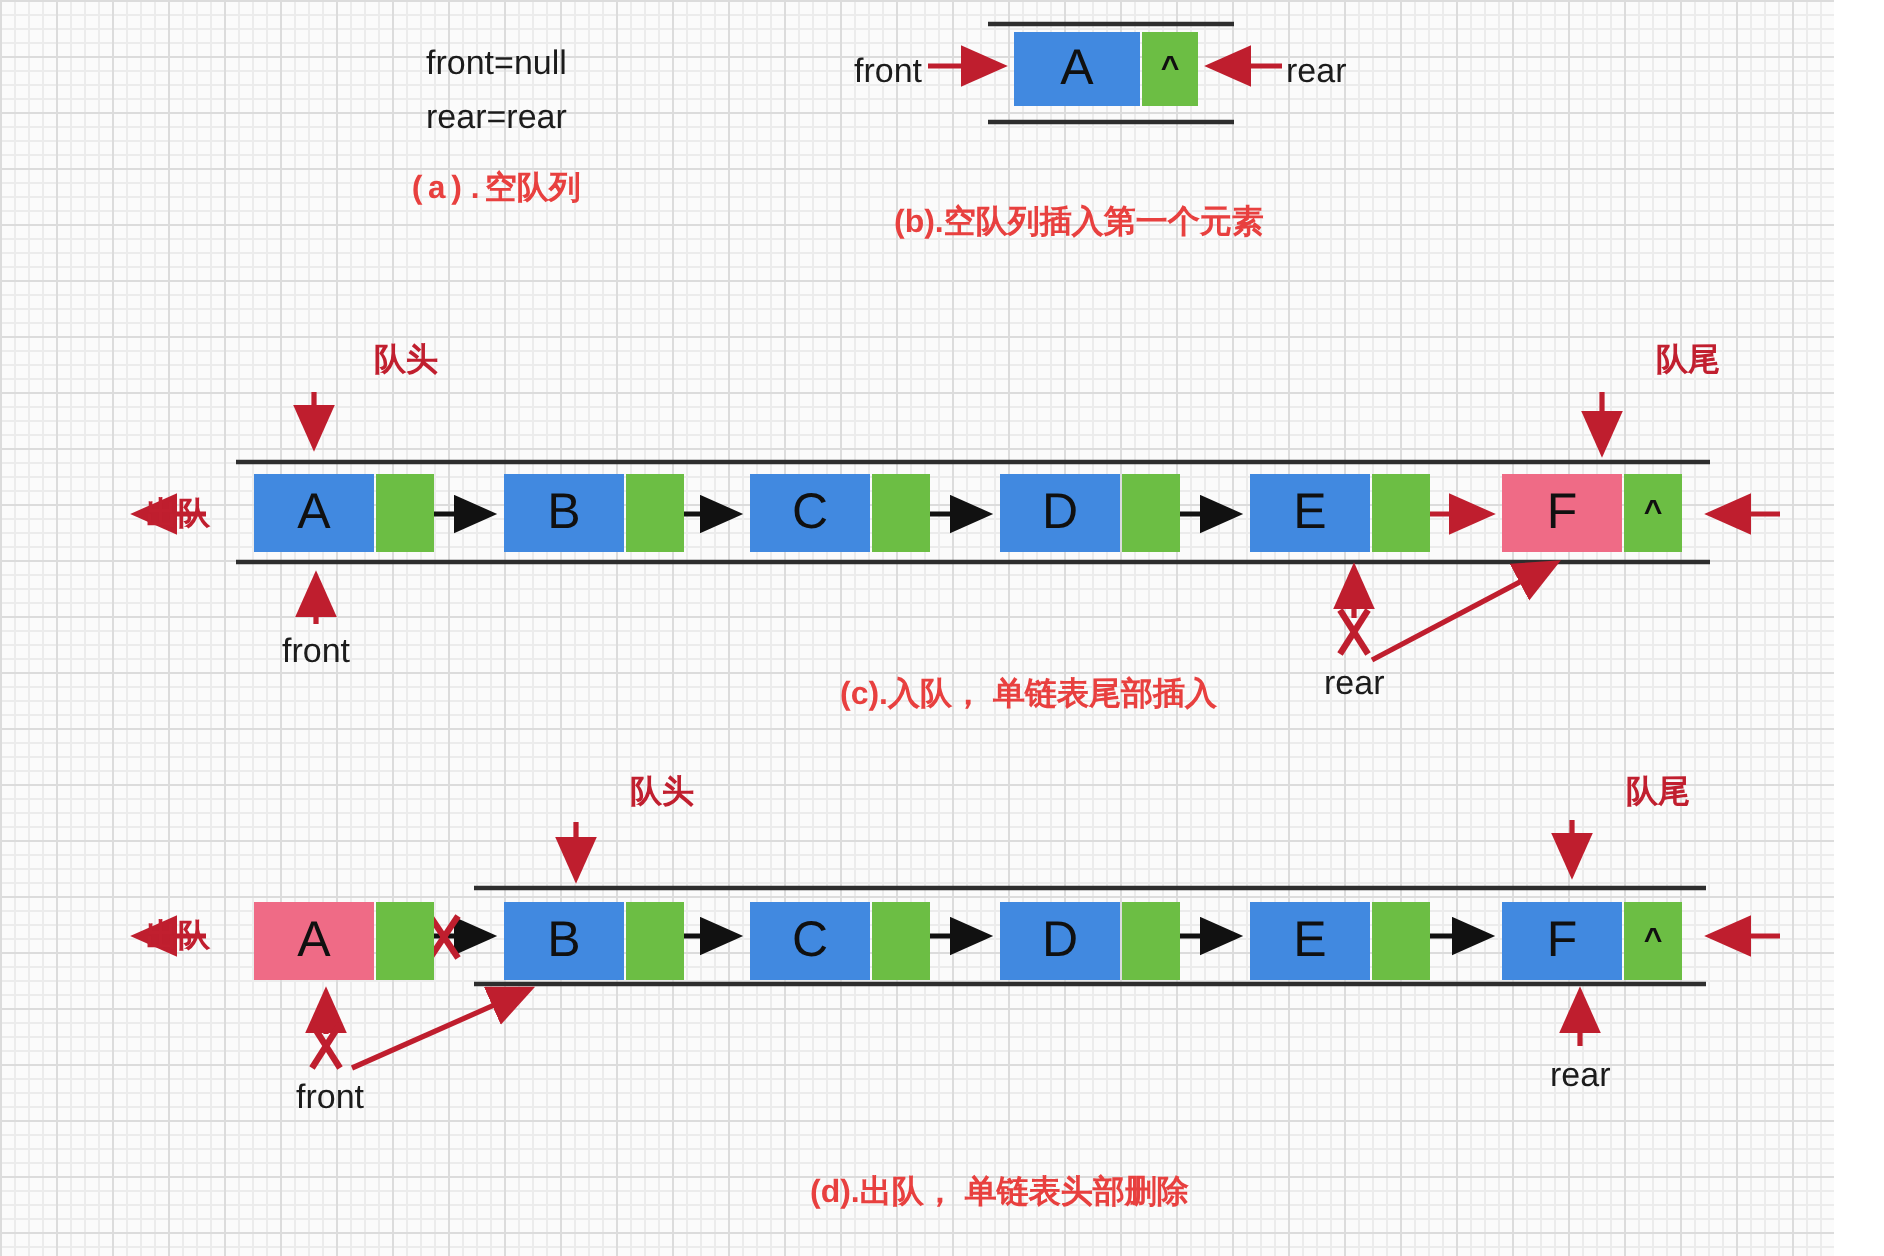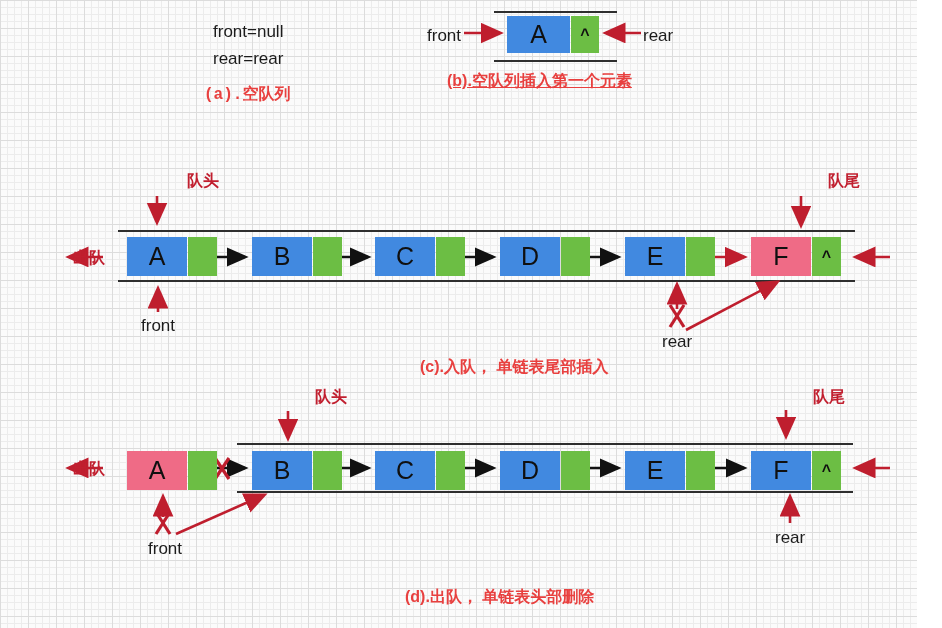--- a/index.html
+++ b/index.html
@@ -92,29 +92,29 @@
   <div class="abs black-text" style="left:213px;top:23px;">front=null</div>
   <div class="abs black-text" style="left:213px;top:50px;">rear=rear</div>
   <div class="abs caption" style="left:204px;top:87px;font-family:Liberation Mono, monospace;">(a).空队列</div>
 
   <div class="abs black-text" style="left:427px;top:27px;">front</div>
   <div class="abs black-text" style="left:643px;top:27px;">rear</div>
   <div class="node" style="left:507px;top:16px;">
     <div class="cell data wide blue">A</div>
     <div class="cell ptr wide">^</div>
   </div>
-  <div class="abs caption" style="left:447px;top:73px;text-decoration:underline;">(b).空队列插入第一个元素</div>
+  <div class="abs caption" style="left:447px;top:104px;">(b).空队列插入第一个元素</div>
 
   <div class="abs red-label" style="left:141px;top:173px;">队头</div>
   <div class="abs red-label" style="left:782px;top:173px;">队尾</div>
   <div class="abs red-label" style="left:27px;top:250px;">出队</div>
   <div class="abs red-label" style="left:896px;top:250px;">入队</div>
   <div class="abs black-text" style="left:141px;top:317px;">front</div>
   <div class="abs black-text" style="left:662px;top:333px;">rear</div>
-  <div class="abs caption" style="left:420px;top:359px;">(c).入队， 单链表尾部插入</div>
+  <div class="abs caption" style="left:420px;top:340px;">(c).入队， 单链表尾部插入</div>
 
   <div class="abs red-label" style="left:269px;top:389px;">队头</div>
   <div class="abs red-label" style="left:767px;top:389px;">队尾</div>
   <div class="abs red-label" style="left:27px;top:461px;">出队</div>
   <div class="abs red-label" style="left:896px;top:461px;">入队</div>
   <div class="abs black-text" style="left:148px;top:540px;">front</div>
   <div class="abs black-text" style="left:775px;top:529px;">rear</div>
   <div class="abs caption" style="left:405px;top:589px;text-align:center;">(d).出队， 单链表头部删除</div>
 
 <div class="node" style="left: 127px; top: 237px;">

